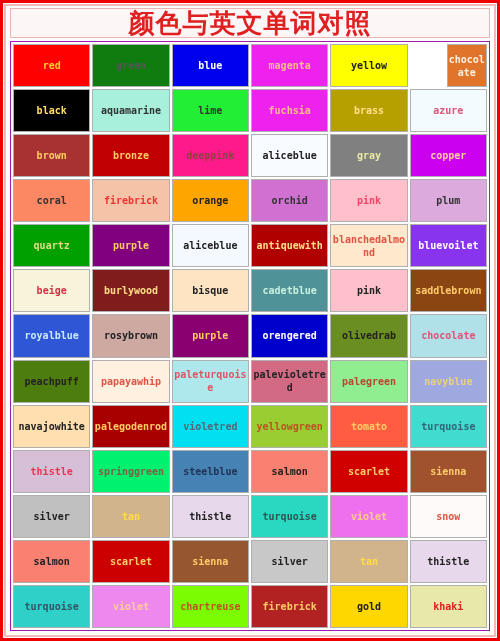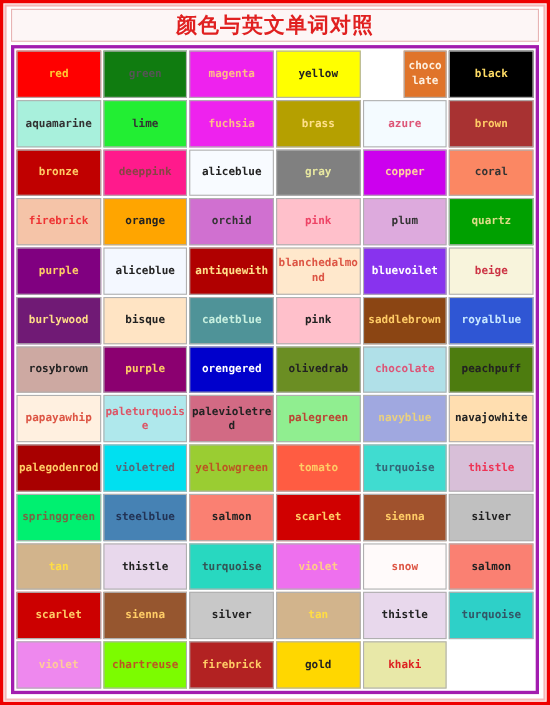--- a/index.html
+++ b/index.html
@@ -42,31 +42,31 @@
     height: 30px;
     margin-bottom: 3px;
     display: flex;
     align-items: center;
     justify-content: center;
     flex: 0 0 auto;
   }
   #title-text {
     font-family: "DejaVu Serif", "Liberation Serif", serif;
     font-weight: bold;
-    font-size: 19px;
+    font-size: 26px;
     line-height: 21px;
     color: #e02020;
     letter-spacing: 1px;
     white-space: nowrap;
   }
 
   
   #grid-wrap {
     box-sizing: border-box;
-    border: 3px solid #a21caf;
+    border: 1px solid #a21caf;
     background: #ffffff;
     padding: 2px;
     flex: 1 1 auto;
     display: flex;
   }
   #grid {
     display: grid;
     grid-template-columns: repeat(6, 1fr);
     grid-auto-rows: 1fr;
     gap: 2px;
@@ -103,20 +103,23 @@
     </div>
 
     <div id="grid-wrap">
       <div id="grid">
           <div class="cell" style="background: rgb(255, 0, 0); color: rgb(255, 204, 51); border-color: rgb(176, 176, 176);">
             <span class="cell-label">red</span>
           </div>
           <div class="cell" style="background: rgb(16, 124, 16); color: rgb(85, 85, 85); border-color: rgb(176, 176, 176);">
             <span class="cell-label">green</span>
           </div>
+          <div class="cell" style="background: rgb(0, 0, 238); color: rgb(255, 255, 255); border-color: rgb(176, 176, 176);">
+            <span class="cell-label">blue</span>
+          </div>
           <div class="cell" style="background: rgb(238, 34, 238); color: rgb(255, 187, 136); border-color: rgb(176, 176, 176);">
             <span class="cell-label">magenta</span>
           </div>
           <div class="cell" style="background: rgb(255, 255, 0); color: rgb(34, 34, 34); border-color: rgb(176, 176, 176);">
             <span class="cell-label">yellow</span>
           </div>
           <div class="cell" style="background: rgb(224, 116, 42); color: rgb(253, 240, 224); border-color: rgb(176, 176, 176); margin-left: 37px;">
             <span class="cell-label">chocolate</span>
           </div>
           <div class="cell" style="background: rgb(0, 0, 0); color: rgb(255, 221, 102); border-color: rgb(176, 176, 176);">
@@ -187,21 +190,21 @@
           </div>
           <div class="cell" style="background: rgb(255, 232, 204); color: rgb(221, 85, 68); border-color: rgb(176, 176, 176);">
             <span class="cell-label">blanchedalmond</span>
           </div>
           <div class="cell" style="background: rgb(136, 51, 238); color: rgb(255, 255, 255); border-color: rgb(176, 176, 176);">
             <span class="cell-label">bluevoilet</span>
           </div>
           <div class="cell" style="background: rgb(248, 244, 220); color: rgb(204, 51, 68); border-color: rgb(176, 176, 176);">
             <span class="cell-label">beige</span>
           </div>
-          <div class="cell" style="background: #701a75; color: rgb(255, 221, 136); border-color: rgb(176, 176, 176);">
+          <div class="cell" style="background: #7f1d1d; color: rgb(255, 221, 136); border-color: rgb(176, 176, 176);">
             <span class="cell-label">burlywood</span>
           </div>
           <div class="cell" style="background: rgb(255, 228, 196); color: rgb(34, 34, 34); border-color: rgb(176, 176, 176);">
             <span class="cell-label">bisque</span>
           </div>
           <div class="cell" style="background: rgb(79, 147, 152); color: rgb(200, 240, 224); border-color: rgb(176, 176, 176);">
             <span class="cell-label">cadetblue</span>
           </div>
           <div class="cell" style="background: rgb(255, 192, 203); color: rgb(34, 34, 34); border-color: rgb(176, 176, 176);">
             <span class="cell-label">pink</span>

